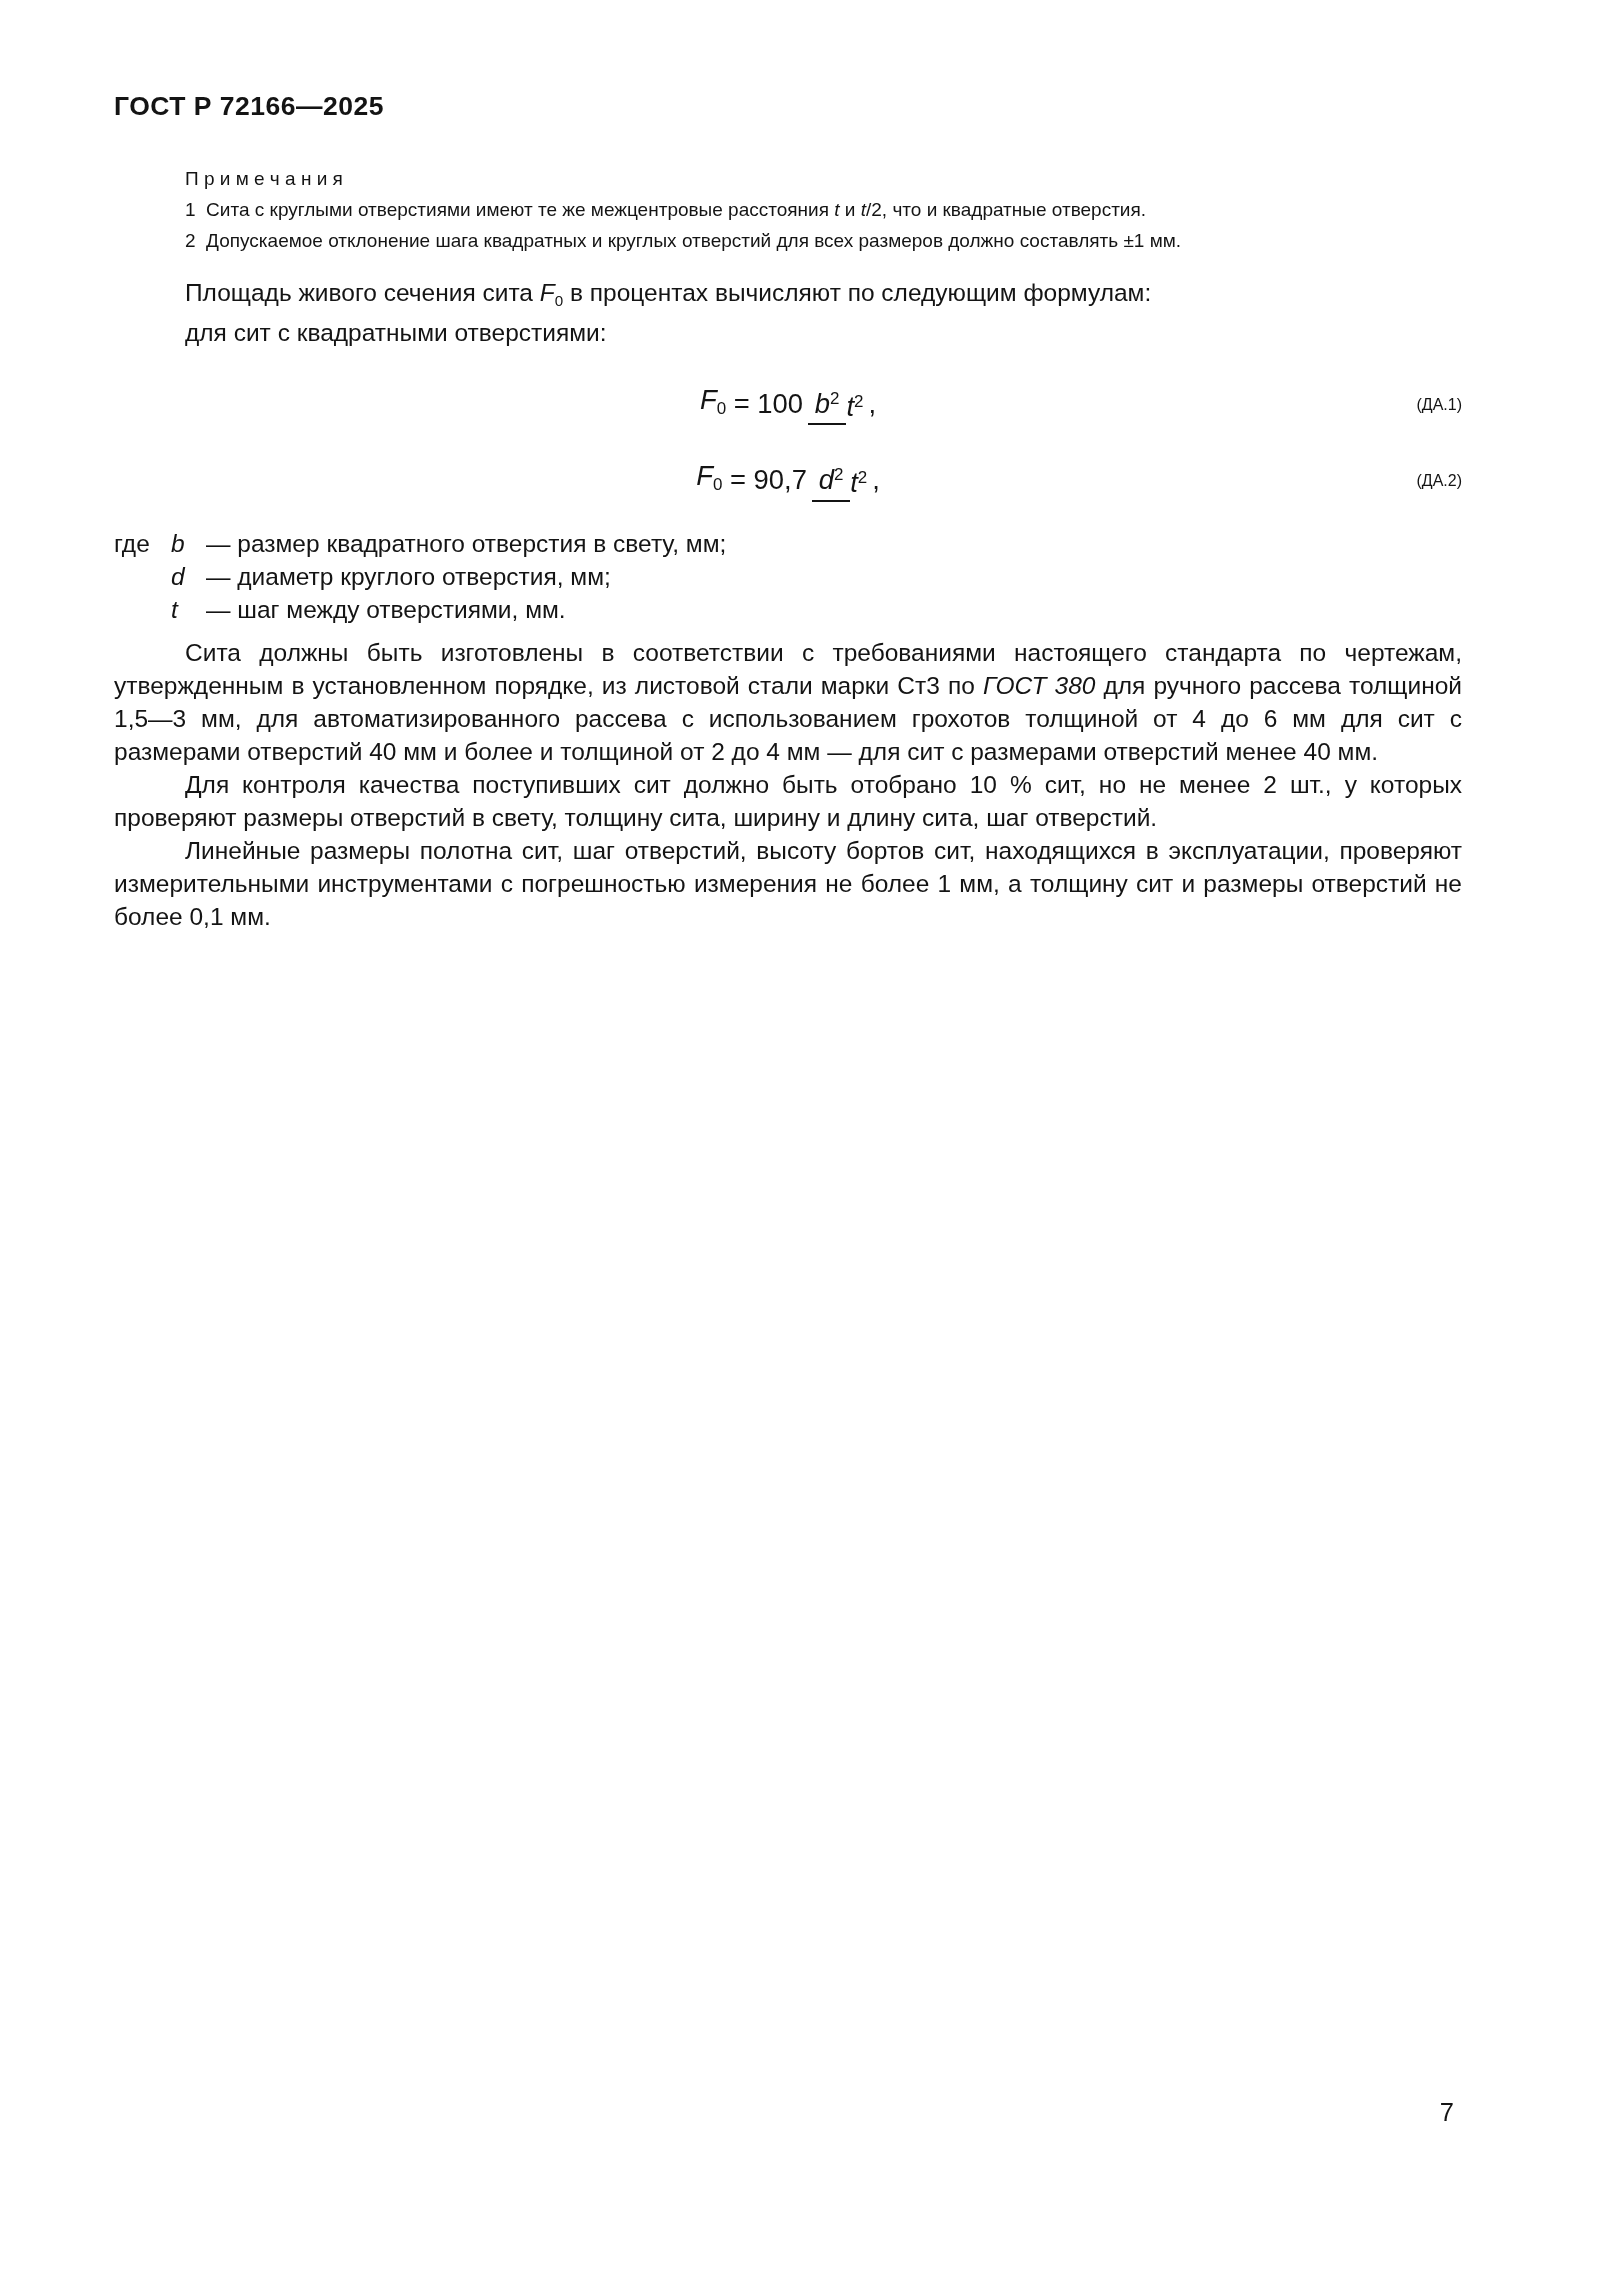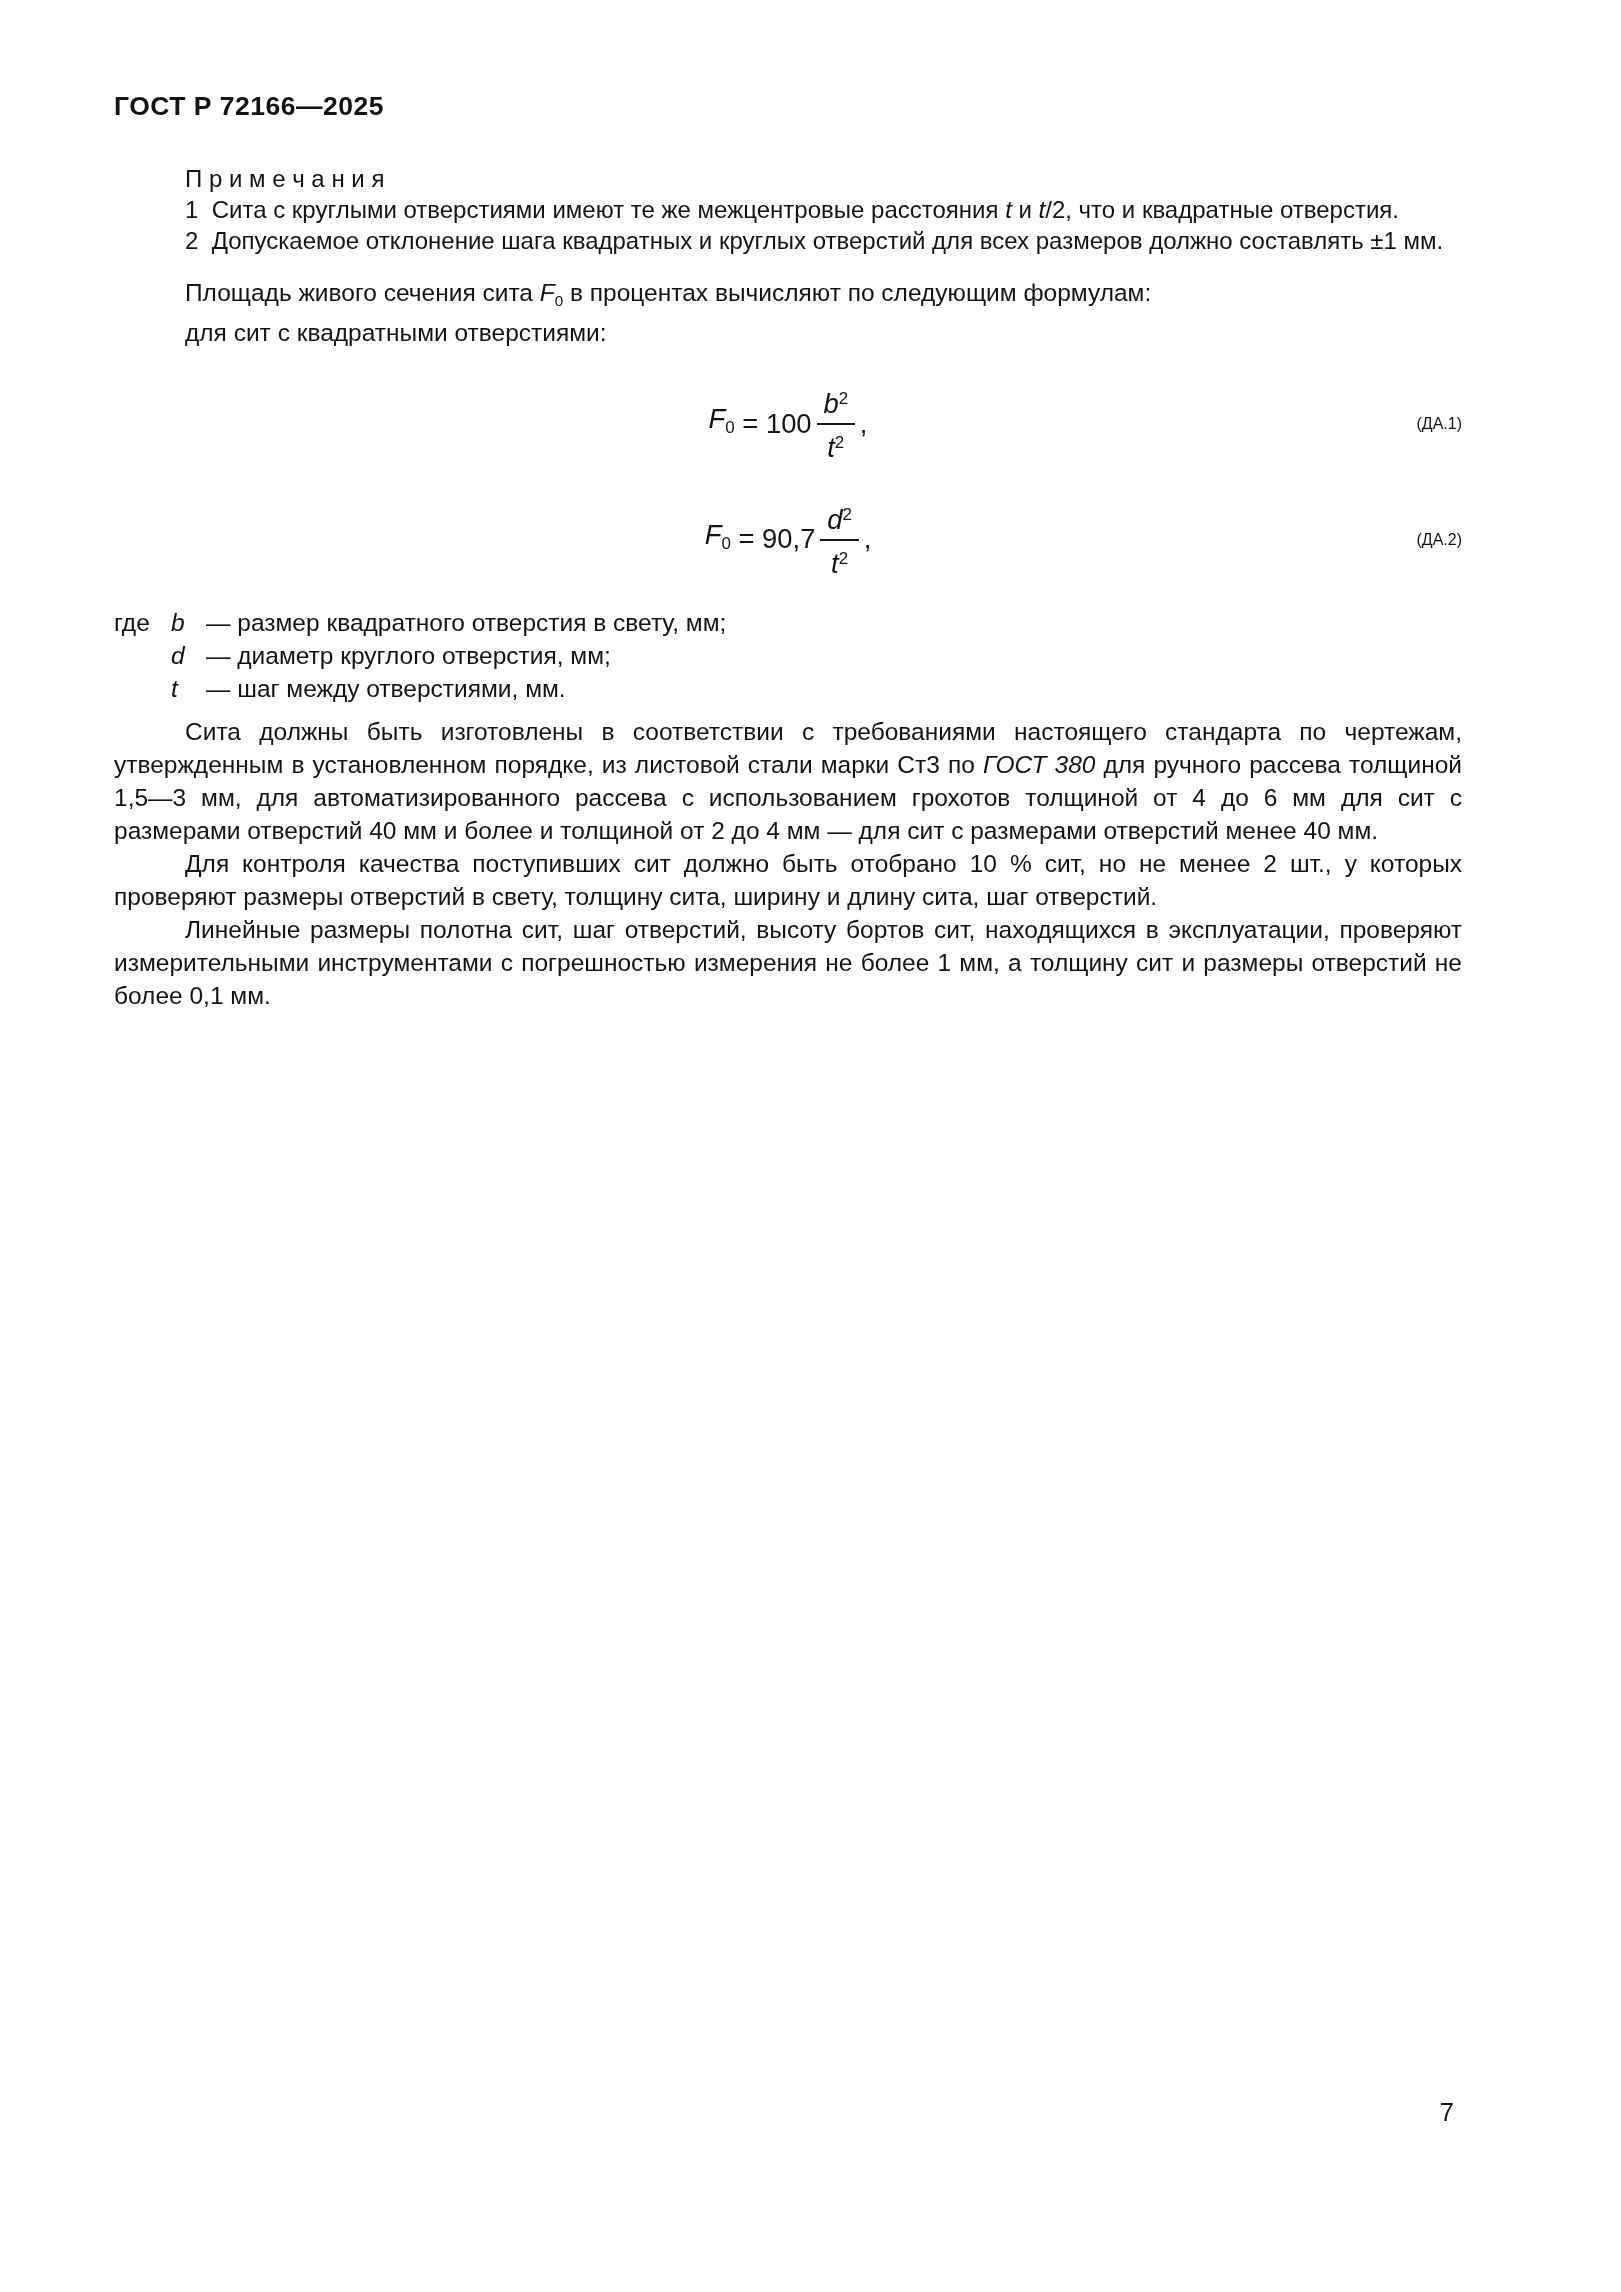--- a/index.html
+++ b/index.html
@@ -27,21 +27,21 @@
     margin-bottom: 29px;
   }
   .doc-number {
     font-weight: bold;
     font-size: 26.5px;
     letter-spacing: 0.5px;
   }
 
   
   .notes {
-    font-size: 24px;
+    font-size: 19px;
     line-height: 31px;
     margin-top: 40px;
   }
   .notes-title,
   .note-item {
     margin: 0;
     text-indent: 71px;
     text-align: justify;
   }
 
@@ -65,21 +65,21 @@
     font-size: 27.4px;
     line-height: 33px;
   }
   .formula {
     display: inline-flex;
     align-items: center;
   }
   .f-part { white-space: pre; }
   .frac {
     display: inline-flex;
-    flex-direction: column;
+    flex-direction: row;
     align-items: center;
     vertical-align: middle;
     margin: 0 4.9px;
   }
   .f-num {
     border-bottom: 2px solid #141414;
     padding: 0 6.9px 2.9px 6.9px;
   }
   .f-den {
     padding-top: 1px;

